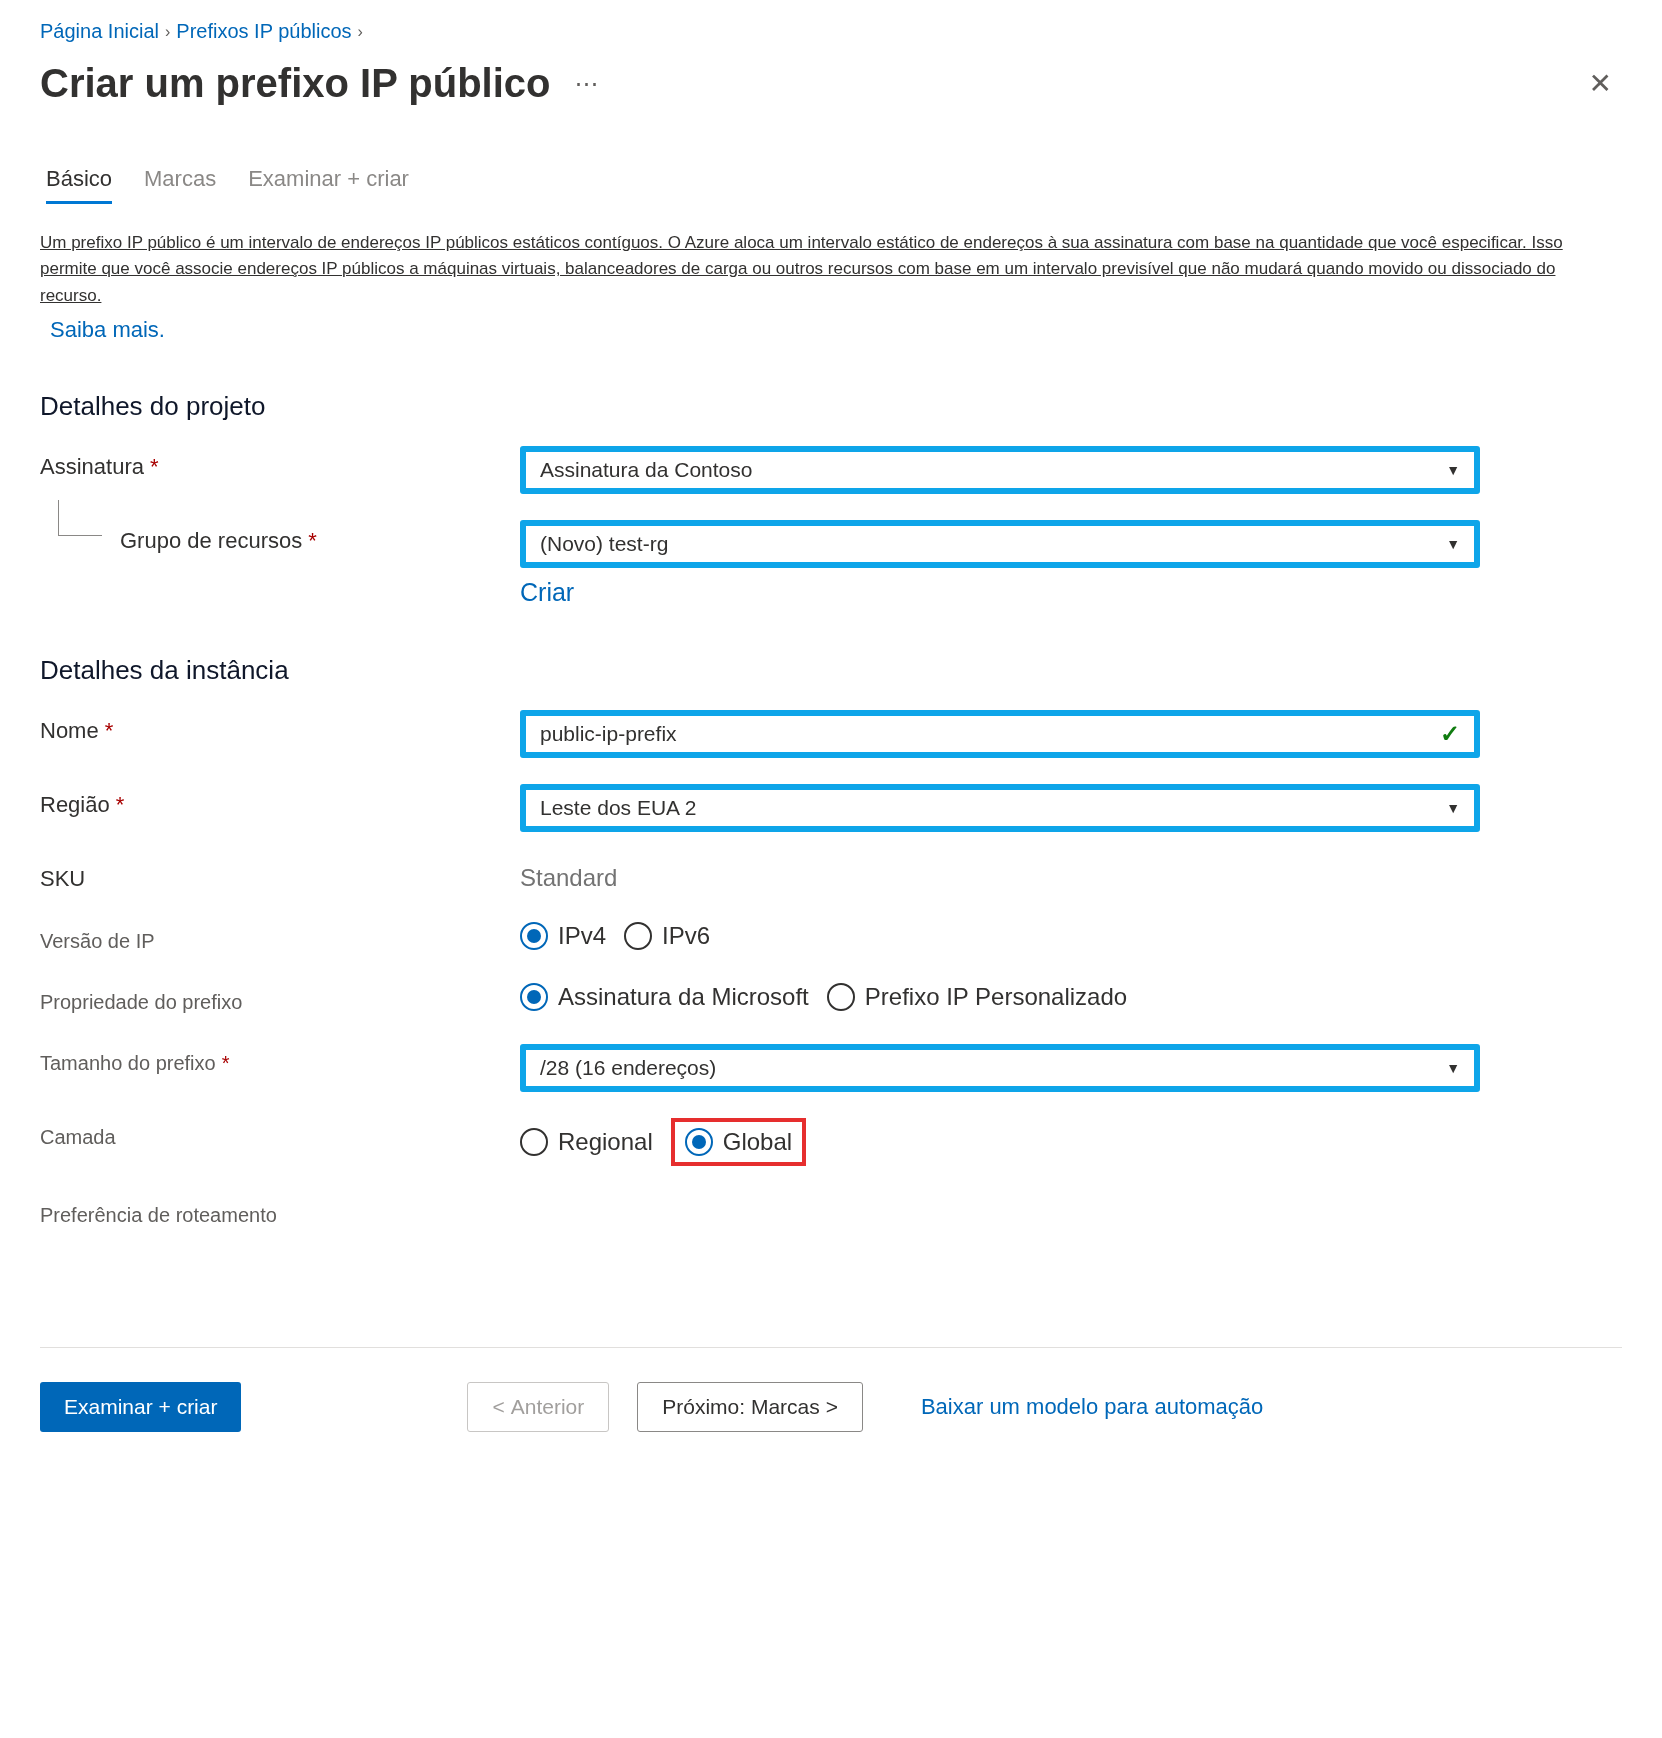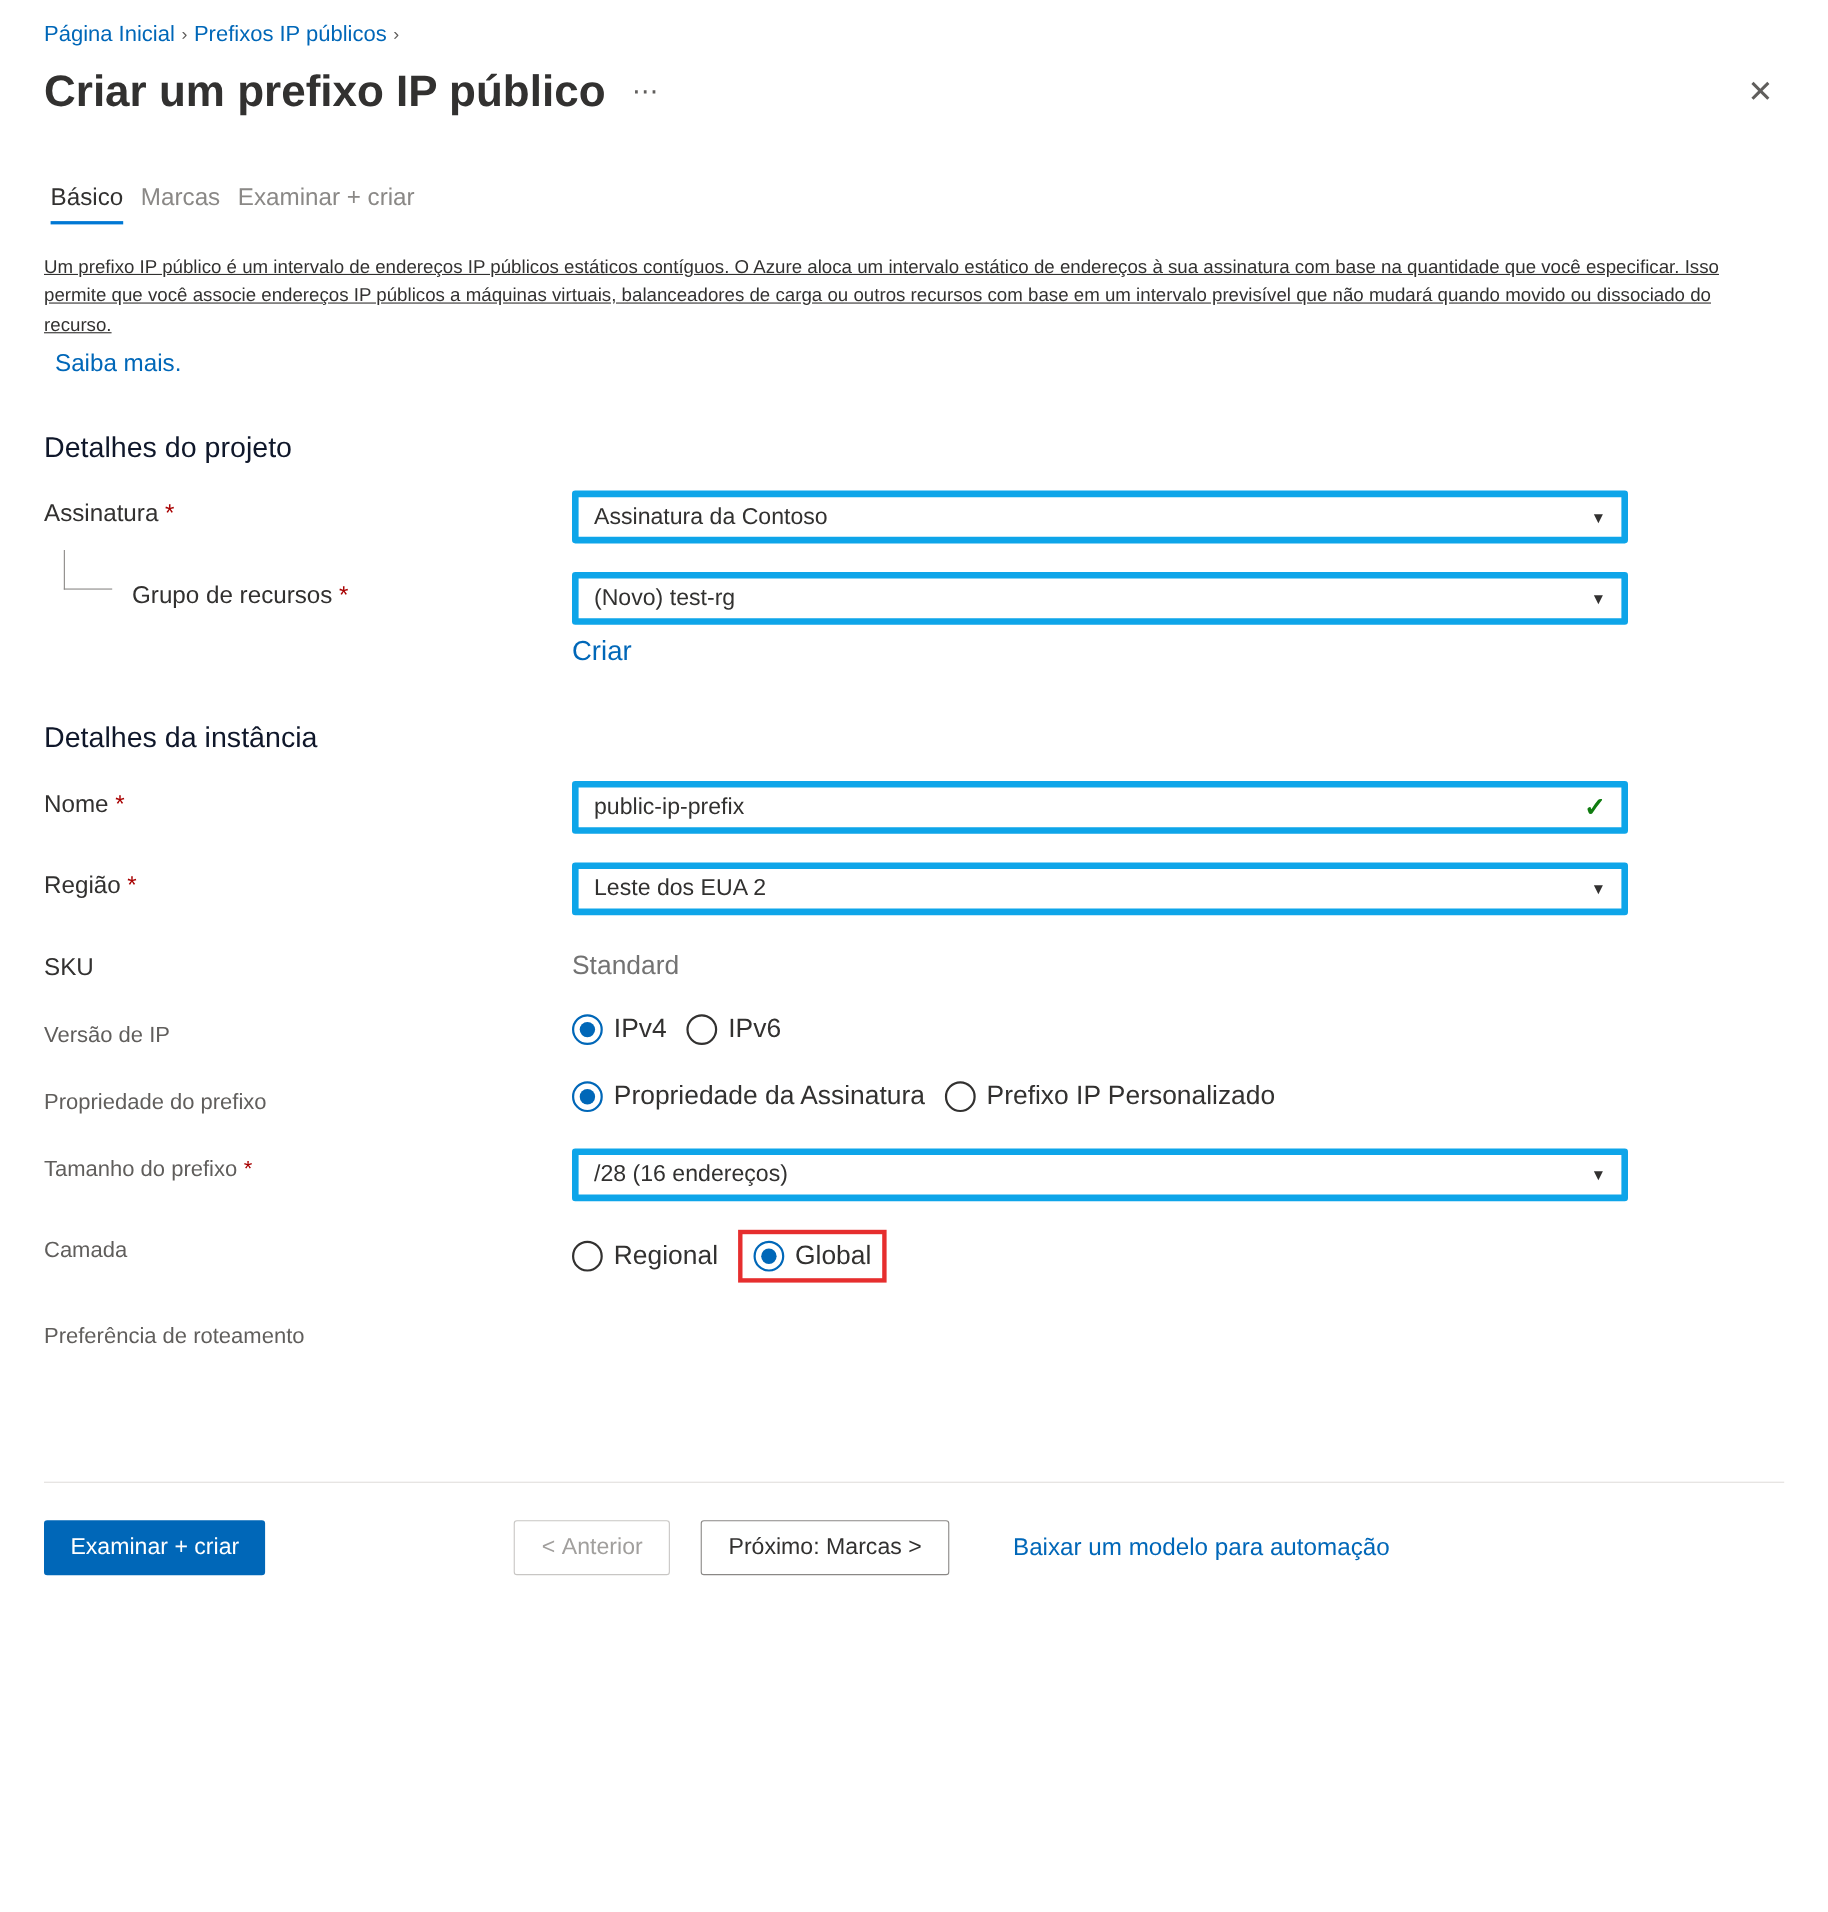--- a/index.html
+++ b/index.html
@@ -31,21 +31,21 @@
   .ellipsis { color: #605e5c; font-size: 24px; cursor: pointer; letter-spacing: 2px; }
   .close-x {
     font-size: 28px;
     color: #605e5c;
     cursor: pointer;
     font-weight: 300;
     padding: 0 10px;
   }
   .tabs {
     display: flex;
-    gap: 16px;
+    gap: 32px;
     border-bottom: none;
     margin-bottom: 28px;
     padding-left: 6px;
   }
   .tab {
     font-size: 22px;
     color: #8a8886;
     padding-bottom: 10px;
     cursor: pointer;
     position: relative;
@@ -288,21 +288,21 @@
     </div>
   </div>
 </div>
 
 <div class="form-row" style="margin-top:30px;">
   <div class="form-label small">Propriedade do prefixo</div>
   <div class="form-control-wrap">
     <div class="radio-row">
       <label class="radio-opt">
         <span class="radio-circle checked"></span>
-        <span>Propriedade da Assinatura</span>
+        <span>Assinatura da Microsoft</span>
       </label>
       <label class="radio-opt">
         <span class="radio-circle"></span>
         <span>Prefixo IP Personalizado</span>
       </label>
     </div>
   </div>
 </div>
 
 <div class="form-row" style="margin-top:30px;">

